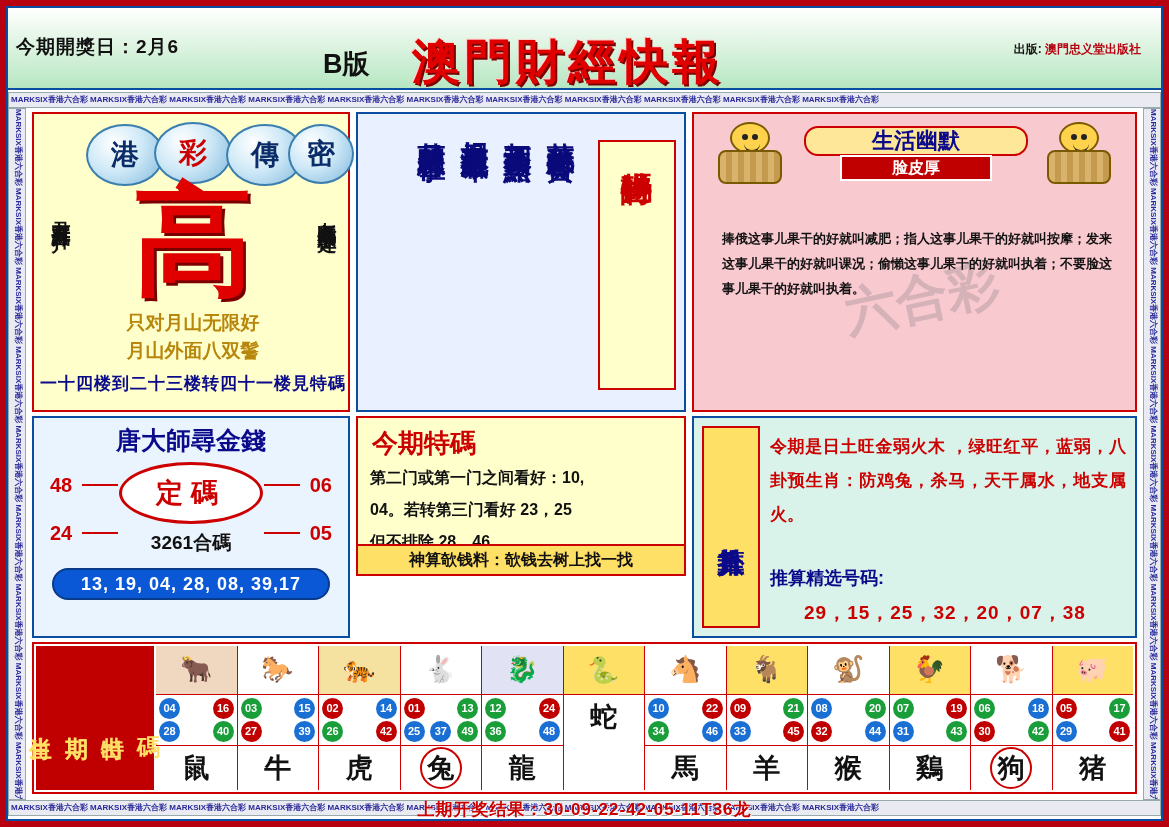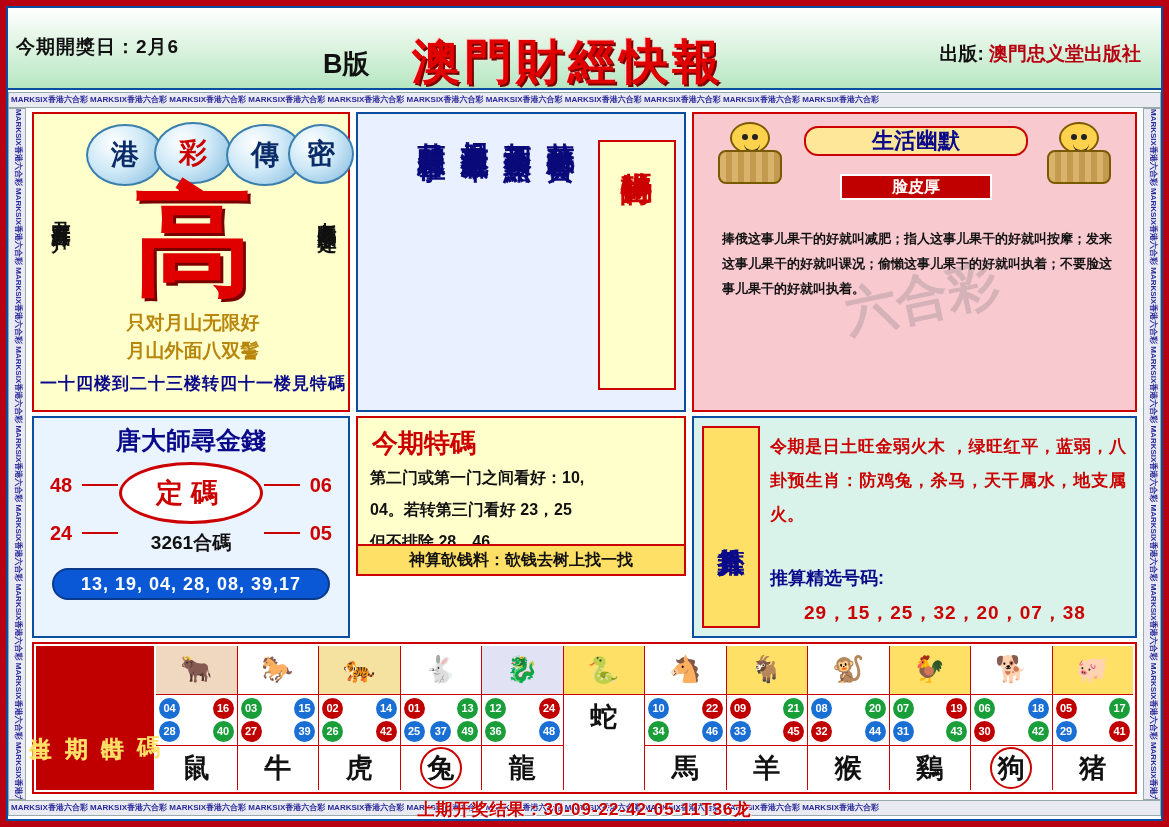--- a/index.html
+++ b/index.html
@@ -12,21 +12,21 @@
 
   
   .header{position:absolute;left:8px;top:8px;width:1153px;height:82px;
     background:linear-gradient(180deg,#ffffff 0%,#dff4e2 45%,#b6e7c2 100%);
     border-bottom:2px solid #0a4ea2;box-sizing:border-box;}
   .hdr-date{position:absolute;left:8px;top:26px;font-size:19px;font-weight:bold;color:#111;letter-spacing:1px;}
   .hdr-bver{position:absolute;left:315px;top:38px;font-size:27px;font-weight:bold;color:#111;}
   .hdr-title{position:absolute;left:404px;top:22px;font-size:48px;font-weight:bold;color:#e10000;
     font-family:"DejaVu Serif","Liberation Serif",serif;letter-spacing:4px;
     text-shadow:2px 2px 0 #7a0000,-1px -1px 0 #ffd0d0;}
-  .hdr-pub{position:absolute;right:20px;top:33px;font-size:19px;font-weight:bold;color:#111;}
+  .hdr-pub{position:absolute;right:20px;top:33px;font-size:12px;font-weight:bold;color:#111;}
   .hdr-pub .hl{color:#b70010;}
 
   
   .mk-strip{position:absolute;background:#eaeaf2;overflow:hidden;border:1px solid #9aa;box-sizing:border-box;}
   .mk-strip .t{white-space:nowrap;font-size:8px;color:#2a2a9a;font-weight:bold;letter-spacing:0;}
   .mk-top{left:8px;top:92px;width:1153px;height:16px;}
   .mk-top .t{line-height:14px;padding-left:2px;}
   .mk-bot{left:8px;top:800px;width:1153px;height:16px;}
   .mk-bot .t{line-height:14px;padding-left:2px;}
   .mk-left{left:8px;top:108px;width:18px;height:692px;}
@@ -65,21 +65,21 @@
   .pb-col{width:43px;writing-mode:vertical-rl;text-orientation:upright;font-size:28px;line-height:44px;
     font-weight:bold;color:#0a0a7a;font-family:"DejaVu Serif","Liberation Serif",serif;letter-spacing:2px;}
   .pb-box{position:absolute;right:8px;top:26px;width:78px;height:250px;background:#ffffcc;border:2px solid #c00;box-sizing:border-box;}
   .pb-box .v{writing-mode:vertical-rl;text-orientation:upright;font-size:31px;line-height:46px;font-weight:bold;color:#c00;
     font-family:"DejaVu Serif","Liberation Serif",serif;margin:6px auto 0;display:block;text-align:center;}
 
   
   .panelC{position:absolute;left:666px;top:4px;width:445px;height:300px;background:#f9c9d0;border:2px solid #c00;box-sizing:border-box;}
   .pc-title{position:absolute;left:110px;top:12px;width:224px;height:30px;background:#ffe79a;border:2px solid #c00;border-radius:14px;
     display:flex;align-items:center;justify-content:center;font-size:22px;font-weight:bold;color:#0a0a8a;box-sizing:border-box;}
-  .pc-sub{position:absolute;left:146px;top:60px;width:152px;height:26px;background:#c00000;border:2px solid #fff;
+  .pc-sub{position:absolute;left:146px;top:41px;width:152px;height:26px;background:#c00000;border:2px solid #fff;
     display:flex;align-items:center;justify-content:center;font-size:16px;font-weight:bold;color:#ffffff;box-sizing:border-box;}
   .pc-face{position:absolute;top:8px;width:64px;height:64px;}
   .pc-face.l{left:24px;} .pc-face.r{right:24px;}
   .pc-head{position:absolute;left:12px;top:0;width:40px;height:32px;border-radius:50%;background:#ffd24d;border:2px solid #7a5a00;box-sizing:border-box;}
   .pc-eye{position:absolute;width:6px;height:6px;border-radius:50%;background:#222;top:10px;}
   .pc-eye.a{left:10px;} .pc-eye.b{right:10px;}
   .pc-mouth{position:absolute;left:12px;top:18px;width:16px;height:8px;border-bottom:2px solid #222;border-radius:0 0 16px 16px;}
   .pc-body{position:absolute;left:0;top:28px;width:64px;height:34px;border-radius:8px;
     background:repeating-linear-gradient(90deg,#d9b36b 0 6px,#c49a4e 6px 12px);border:2px solid #7a5a00;box-sizing:border-box;}
   .pc-text{position:absolute;left:28px;top:112px;width:390px;font-size:13px;line-height:25px;color:#111;font-weight:bold;text-align:justify;}

